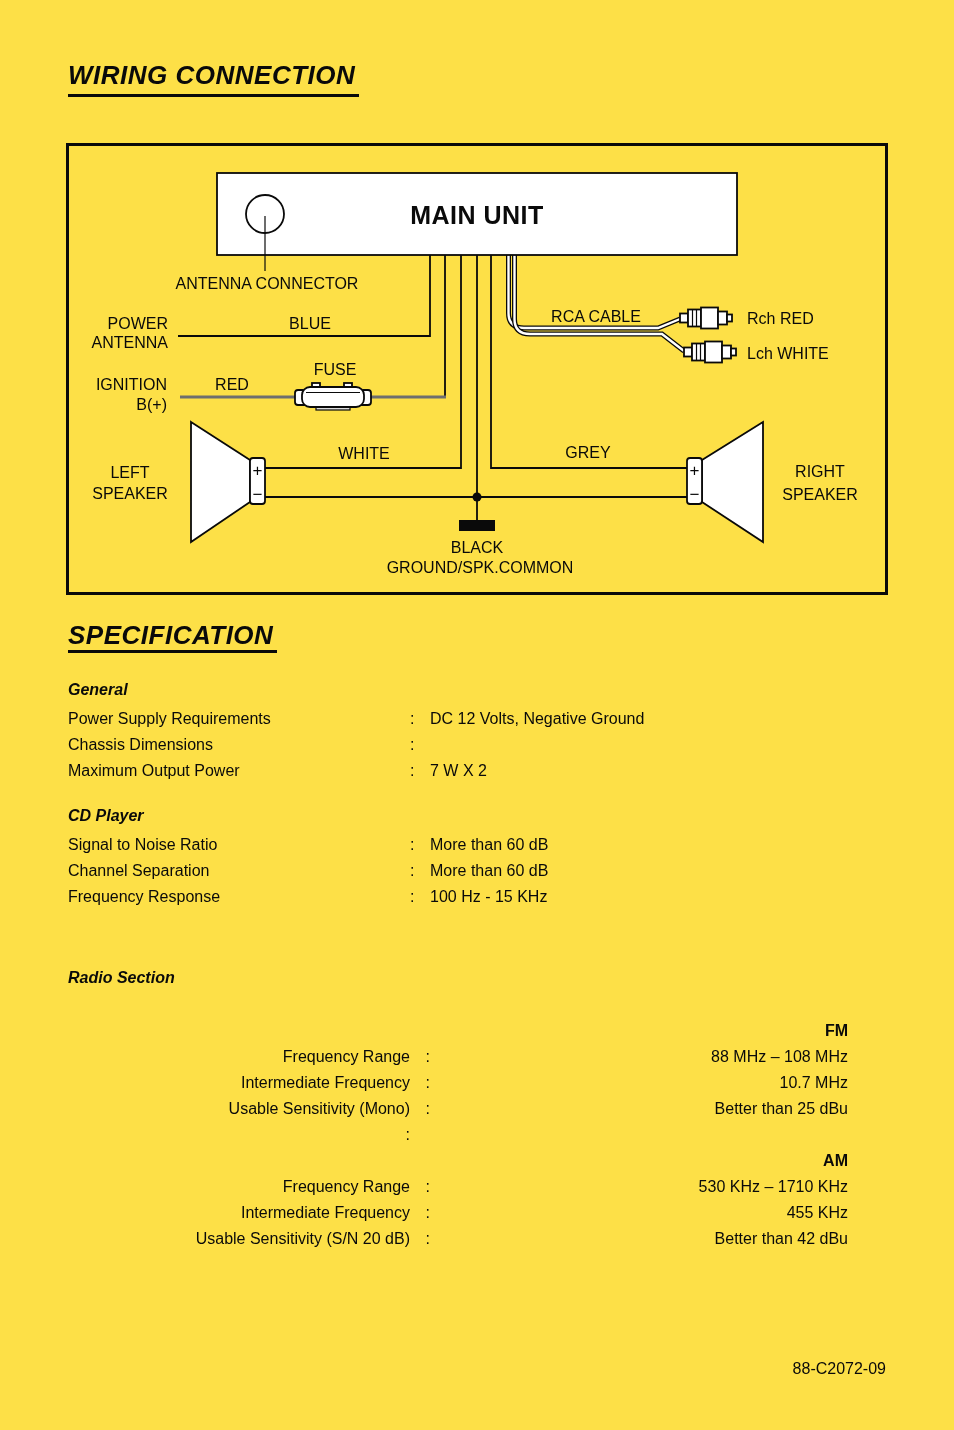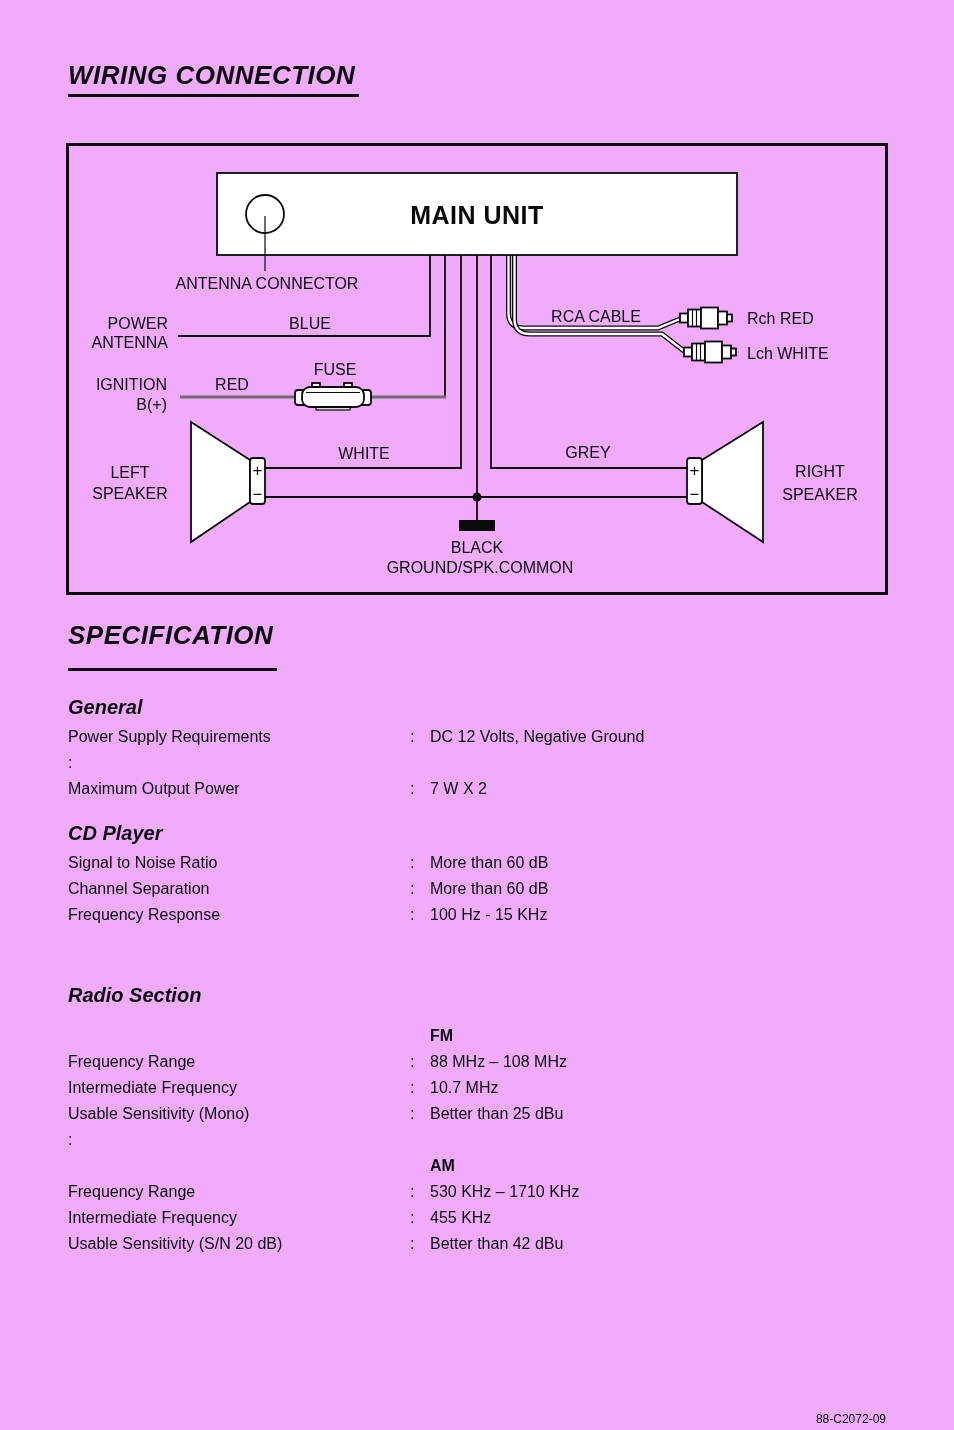--- a/index.html
+++ b/index.html
@@ -1,19 +1,19 @@
 <!DOCTYPE html>
 <html><head>
 <meta charset="utf-8">
 <style>
   html,body { margin:0; padding:0; background:#ffffff; }
   .page {
     position:relative;
     width:954px; height:1430px;
-    background:#f0abfc;
+    background:#fde047;
     font-family:"Liberation Sans","DejaVu Sans",sans-serif;
     color:#0a0a0a;
     overflow:hidden;
   }
   .page-title {
     position:absolute; left:68px; top:60px;
     font-size:26px; font-weight:bold; font-style:italic;
     letter-spacing:0.5px;
     border-bottom:3px solid #0a0a0a;
     padding-bottom:3px; padding-right:4px;
@@ -35,40 +35,40 @@
     font-family:"Liberation Sans","DejaVu Sans",sans-serif;
     font-size:16px; fill:#0a0a0a;
   }
   svg text.t-big { font-size:25px; font-weight:bold; letter-spacing:0.5px; }
   svg text.t-term { font-size:17px; }
   .spec { position:absolute; left:68px; top:622px; width:780px; }
   .spec-title {
     font-size:26px; font-weight:bold; font-style:italic;
     letter-spacing:0.5px;
     border-bottom:3px solid #0a0a0a;
-    padding-bottom:20px; padding-right:4px;
+    padding-bottom:2px; padding-right:4px;
     margin:0; display:inline-block; line-height:1;
   }
   .sec-heading {
-    font-size:20px; font-weight:bold; font-style:italic;
+    font-size:16px; font-weight:bold; font-style:italic;
     margin:0; line-height:23px;
   }
   #sec-general { margin-top:25px; }
   #sec-cd      { margin-top:20px; }
   #sec-radio   { margin-top:56px; }
   .rows { margin-top:5px; }
   .row {
     display:grid; grid-template-columns:342px 20px auto;
     font-size:16px; line-height:26px;
   }
   .row .val-bold { font-weight:bold; }
-  .band-first { margin-top:16px; }
+  .band-first { margin-top:29px;text-align:right; }
   .doc-footer {
-    position:absolute; right:68px; top:1412px;
-    font-size:12px;
+    position:absolute; right:68px; top:1360px;
+    font-size:16px;
   }
 </style>
 </head>
 <body>
 
 <div class="page">
 
   <h1 class="page-title">WIRING CONNECTION</h1>
 
   <div class="diagram-box">
@@ -170,20 +170,21 @@
 
     <div id="sec-general">
       <h3 class="sec-heading">General</h3>
       <div class="rows">
         <div class="row">
           <span>Power Supply Requirements</span>
           <span>:</span>
           <span>DC 12 Volts, Negative Ground</span>
         </div>
         <div class="row">
+          <span>Chassis Dimensions</span>
           <span>:</span>
         </div>
         <div class="row">
           <span>Maximum Output Power</span>
           <span>:</span>
           <span>7 W X 2</span>
         </div>
       </div>
     </div>
 

